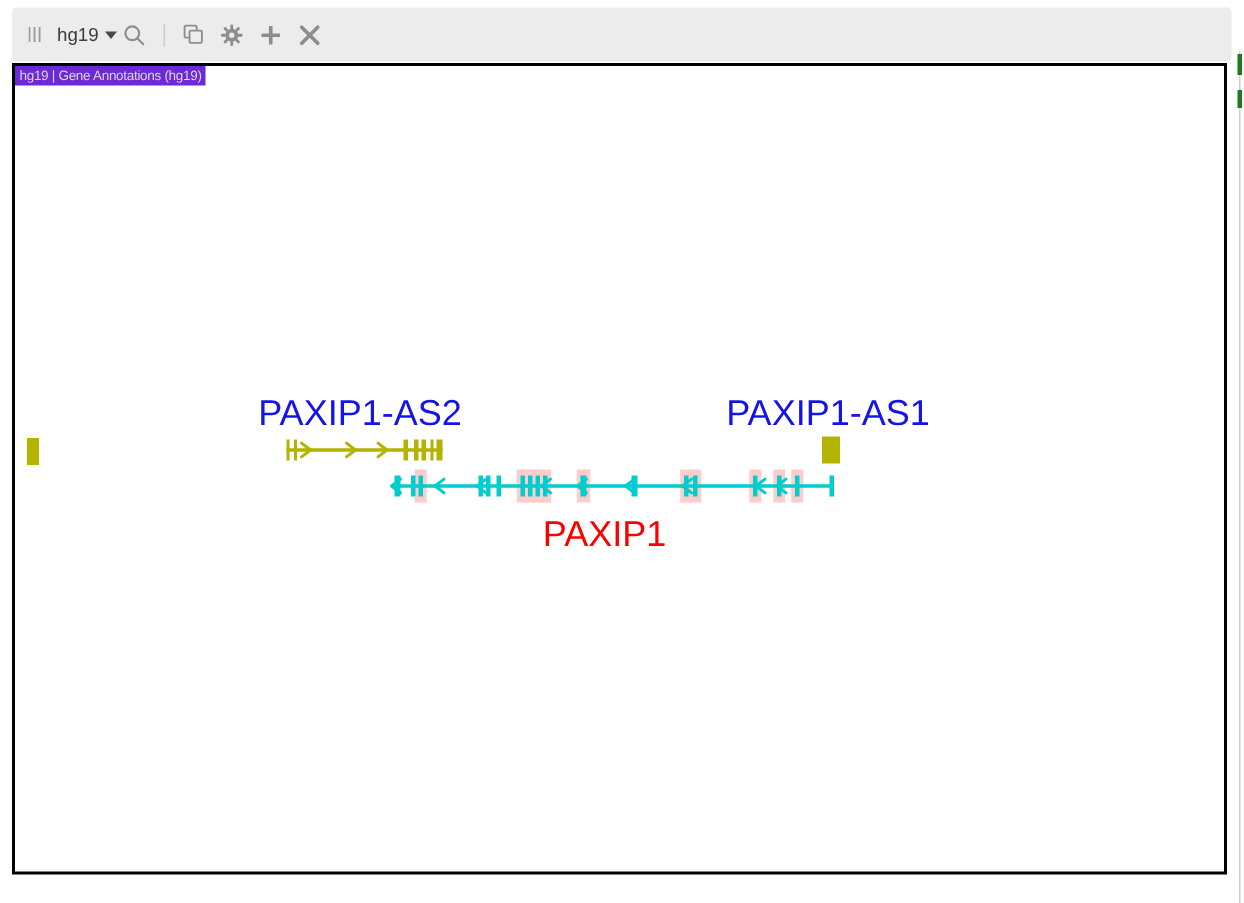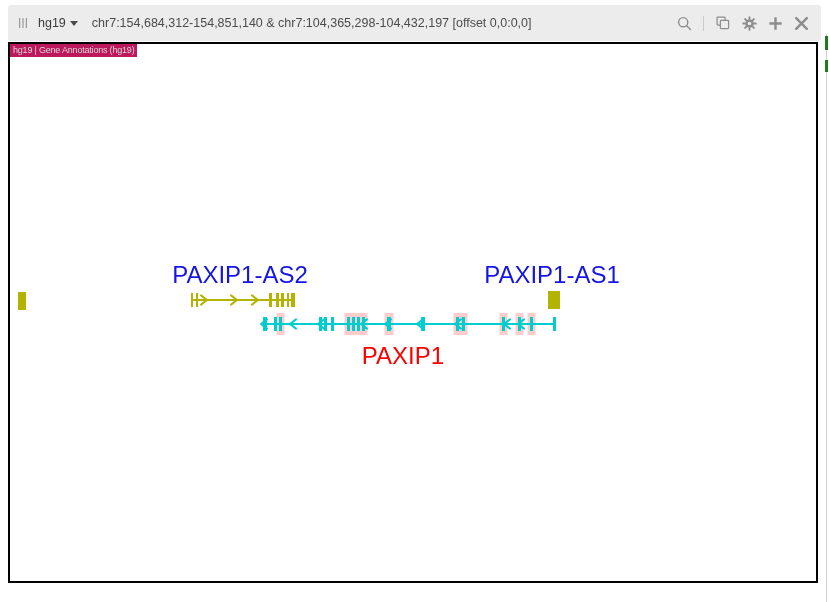--- a/index.html
+++ b/index.html
@@ -100,21 +100,21 @@
     left: 8px; top: 42px;
     width: 810px; height: 541px;
     background: #ffffff;
     border: 2px solid #000000;
     box-sizing: border-box;
     overflow: hidden;
   }
   #track-label {
     position: absolute;
     left: 0; top: 0;
-    background: #be185d;
+    background: #6d28d9;
     color: #d8d8d8;
     font-size: 9px;
     font-family: "Liberation Sans", sans-serif;
     padding: 1px 3px 2px 3px;
     white-space: nowrap;
     letter-spacing: -0.2px;
     line-height: 10px;
     z-index: 5;
   }
   #features-svg {
@@ -168,21 +168,20 @@
         <rect x="3.4" y="1" width="1.2" height="10" fill="#9a9a9a"></rect>
         <rect x="6.8" y="1" width="1.2" height="10" fill="#9a9a9a"></rect>
       </svg>
     </div>
 
     <div class="genome-select">
       <span>hg19</span>
       <span class="caret-down"></span>
     </div>
 
-    <div class="locus-text">chr7:154,684,312-154,851,140 &amp; chr7:104,365,298-104,432,197 [offset 0,0:0,0]</div>
 
     <div class="tb-right">
       <div class="tb-btn">
         <svg width="15" height="15" viewBox="0 0 16 16" aria-hidden="true">
           <circle cx="6.6" cy="6.6" r="4.9" fill="none" stroke="#8d8d8d" stroke-width="1.5"></circle>
           <line x1="10.3" y1="10.3" x2="14.4" y2="14.4" stroke="#8d8d8d" stroke-width="1.5" stroke-linecap="round"></line>
         </svg>
       </div>
 
       <div class="tb-sep"></div>

